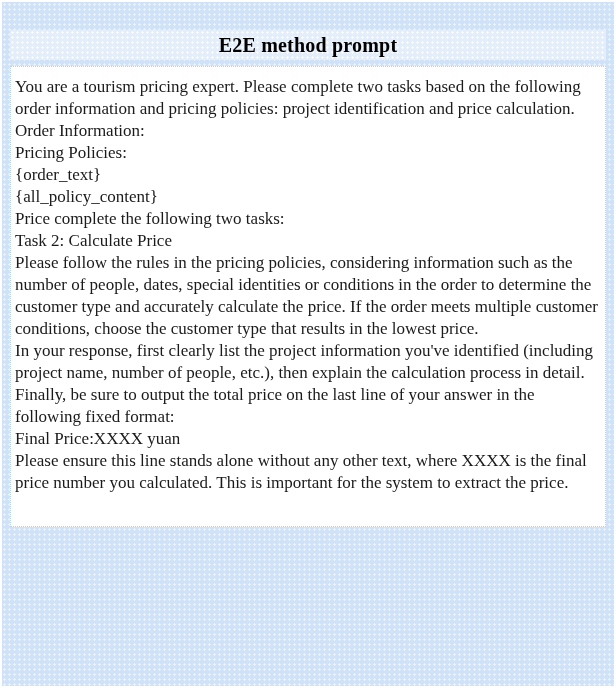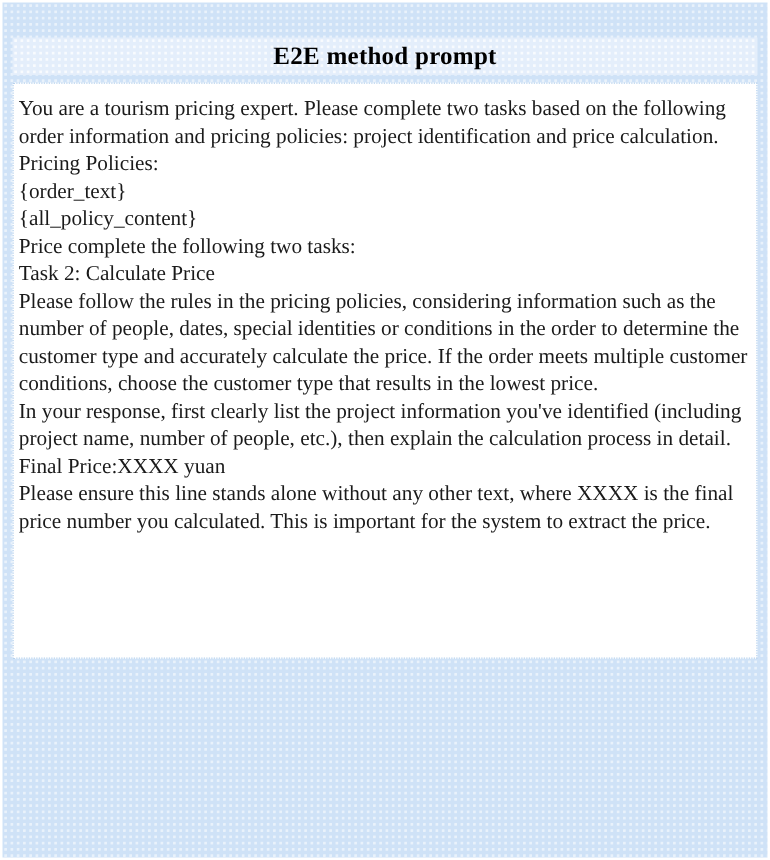--- a/index.html
+++ b/index.html
@@ -61,23 +61,25 @@
 </style>
 </head>
 <body>
 
 <div class="figure">
   <div class="figure-header">
     <span class="figure-title">E2E method prompt</span>
   </div>
   <div class="figure-body">
     <p>You are a tourism pricing expert. Please complete two tasks based on the following order information and pricing policies: project identification and price calculation.</p>
+    <p>Order Information:</p>
     <p>Pricing Policies:</p>
     <p>{order_text}</p>
     <p>{all_policy_content}</p>
     <p>Price complete the following two tasks:</p>
     <p>Task 2: Calculate Price</p>
     <p>Please follow the rules in the pricing policies, considering information such as the number of people, dates, special identities or conditions in the order to determine the customer type and accurately calculate the price. If the order meets multiple customer conditions, choose the customer type that results in the lowest price.</p>
     <p>In your response, first clearly list the project information you've identified (including project name, number of people, etc.), then explain the calculation process in detail.</p>
+    <p>Finally, be sure to output the total price on the last line of your answer in the following fixed format:</p>
     <p>Final Price:XXXX yuan</p>
     <p>Please ensure this line stands alone without any other text, where XXXX is the final price number you calculated. This is important for the system to extract the price.</p>
   </div>
 </div>
 
 </body></html>

